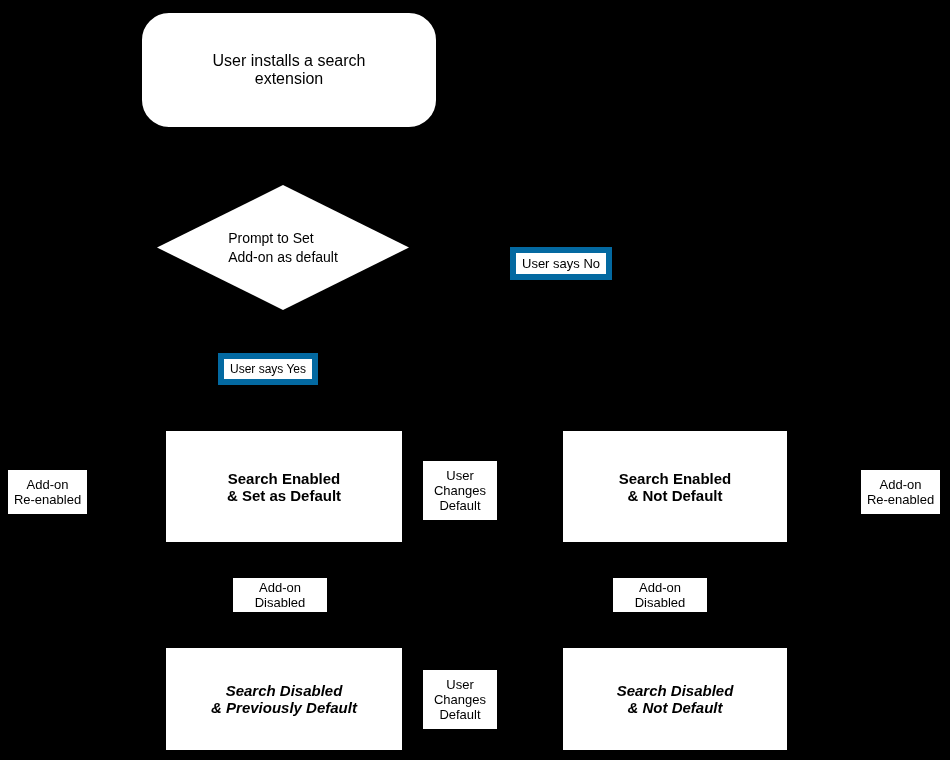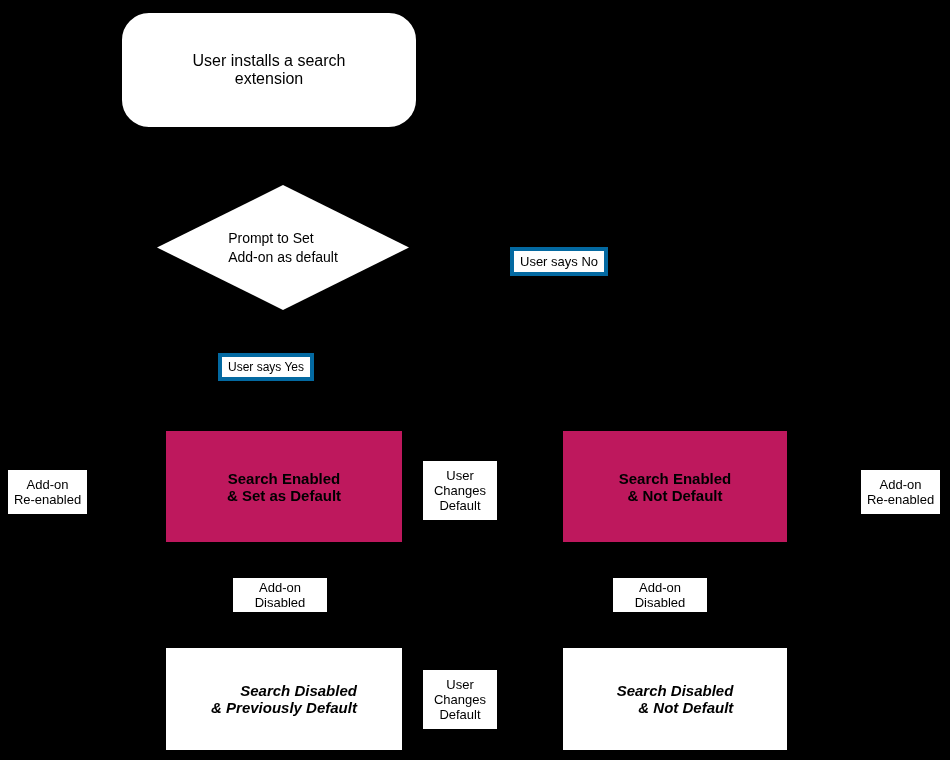--- a/index.html
+++ b/index.html
@@ -46,46 +46,46 @@
       background: #fff;
       border: 3px solid #000;
       display: flex;
       align-items: center;
       justify-content: center;
       text-align: center;
       position: absolute;
       font-size: 14px;
     }
     .node-rect-bold {
-      background: #be185d;
+      background: #ffffff;
       border: 3px solid #000;
       display: flex;
       align-items: center;
       justify-content: center;
       text-align: center;
       position: absolute;
       font-size: 15px;
       font-weight: bold;
     }
     .node-rect-italic-bold {
       background: #fff;
       border: 3px solid #000;
       display: flex;
       align-items: center;
       justify-content: center;
-      text-align: right;
+      text-align: center;
       position: absolute;
       font-size: 15px;
       font-weight: bold;
       font-style: italic;
     }
     .label {
       position: absolute;
       background: #fff;
-      border: 4px solid #0369a1;
+      border: 6px solid #0369a1;
       font-size: 13px;
       padding: 3px 6px;
       text-align: center;
     }
     
     .diamond-shape {
       width: 200px;
       height: 120px;
       background: #fff;
       border: 0;
@@ -147,21 +147,21 @@
 
     <line x1="405" y1="490" x2="445" y2="490" stroke="#000" stroke-width="3"></line>
     <line x1="545" y1="490" x2="560" y2="490" stroke="#000" stroke-width="3"></line>
     <polygon points="562,490 547,484 547,496" fill="#000"></polygon>
 
     <line x1="405" y1="700" x2="445" y2="700" stroke="#000" stroke-width="3"></line>
     <line x1="545" y1="700" x2="560" y2="700" stroke="#000" stroke-width="3"></line>
     <polygon points="562,700 547,694 547,706" fill="#000"></polygon>
   </svg>
 
-  <div class="node-rounded" style="left:119px; top:10px; width:300px; height:120px; font-size:16px;">
+  <div class="node-rounded" style="left:139px; top:10px; width:300px; height:120px; font-size:16px;">
     <span>User installs a search<br>extension</span>
   </div>
 
   <div class="node-diamond-wrapper" style="left:133px; top:185px; width:300px; height:125px;">
     <div class="diamond-shape" style="width:252px; height:125px;"></div>
     <div class="diamond-text" style="font-size:14px;">
       <span>Prompt to Set<br>Add-on as default</span>
     </div>
   </div>
 

